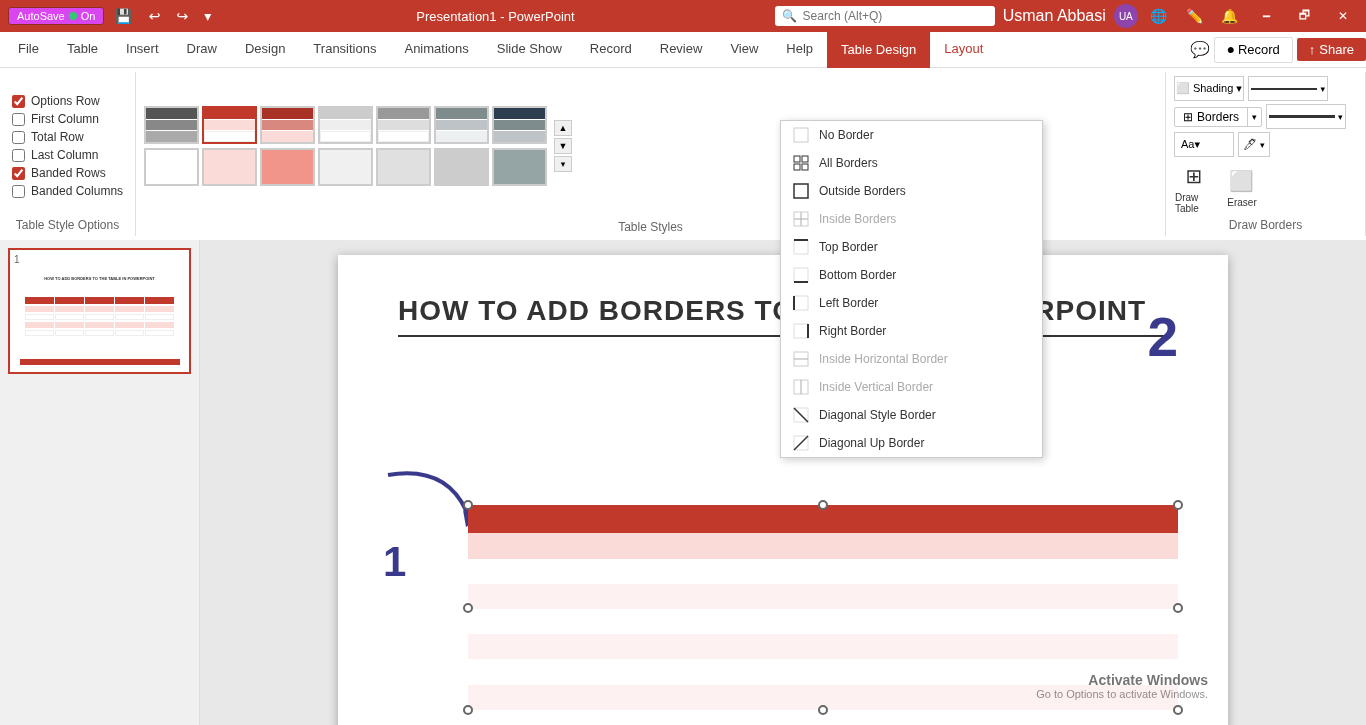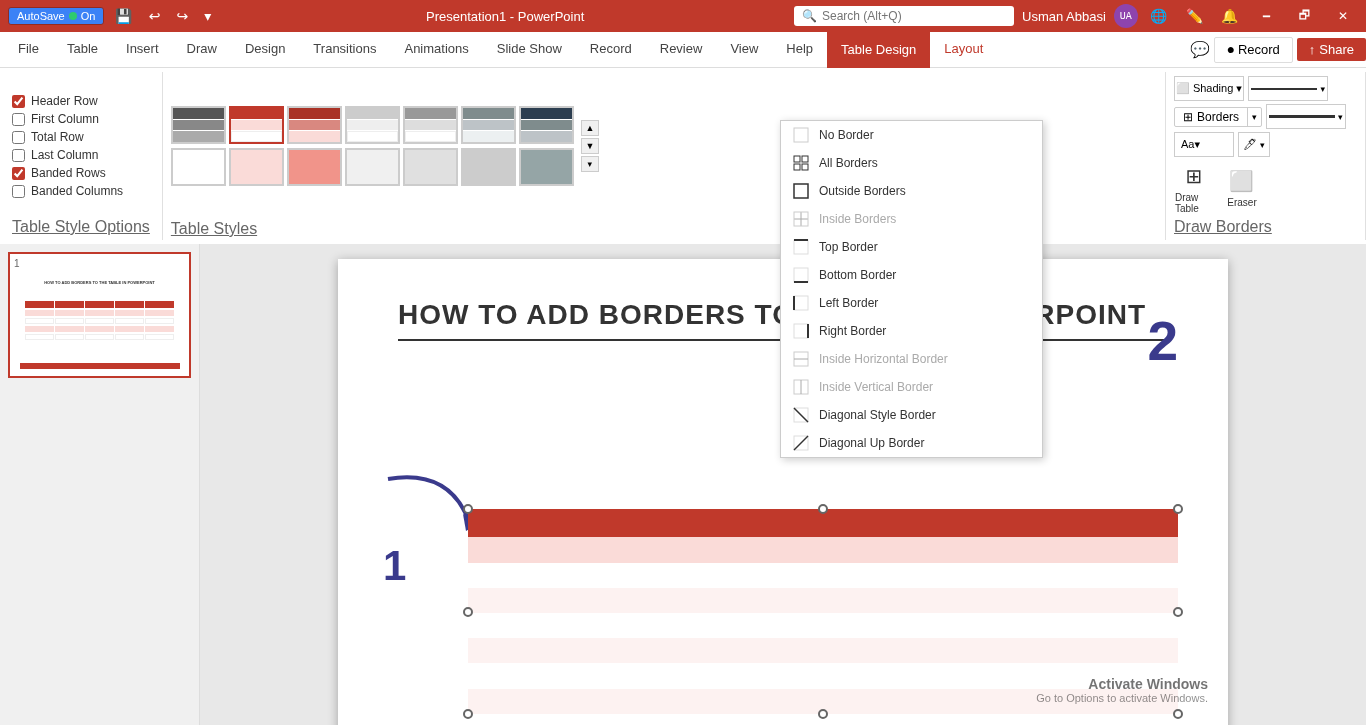--- a/index.html
+++ b/index.html
@@ -6,38 +6,38 @@
     body { font-family: 'Segoe UI', Arial, sans-serif; font-size: 12px; background: #f0f0f0; overflow: hidden; width: 1366px; height: 725px; }
 
     
     #title-bar {
       display: flex; align-items: center; justify-content: space-between;
       background: #c0392b; height: 32px; padding: 0 8px; color: white;
     }
     #title-bar-left { display: flex; align-items: center; gap: 6px; }
     #title-bar-center { font-size: 13px; }
     #title-bar-right { display: flex; align-items: center; gap: 8px; }
-    .autosave-btn { background: #3b82f6; border: 1px solid #922b21; color: white; border-radius: 3px; padding: 2px 8px; font-size: 11px; cursor: pointer; display: flex; align-items: center; gap: 4px; }
+    .autosave-btn { background: #d946ef; border: 1px solid #922b21; color: white; border-radius: 3px; padding: 2px 8px; font-size: 11px; cursor: pointer; display: flex; align-items: center; gap: 4px; }
     .autosave-dot { width: 8px; height: 8px; background: #2ecc71; border-radius: 50%; }
     .title-icon { font-size: 14px; cursor: pointer; padding: 2px 5px; }
     .window-btn { font-size: 12px; padding: 2px 10px; cursor: pointer; }
     .search-bar { display: flex; align-items: center; background: white; border-radius: 3px; padding: 3px 8px; gap: 5px; color: #333; font-size: 12px; width: 220px; }
     .search-bar input { border: none; outline: none; font-size: 12px; color: #666; width: 170px; }
     .user-area { display: flex; align-items: center; gap: 8px; }
-    .user-name { color: white; font-size: 13px; }
-    .user-avatar { width: 24px; height: 24px; border-radius: 50%; background: #8e44ad; display: flex; align-items: center; justify-content: center; color: white; font-size: 10px; overflow: hidden; font-family: Liberation Mono, monospace; }
+    .user-name { color: white; font-size: 16px; }
+    .user-avatar { width: 24px; height: 24px; border-radius: 50%; background: #8e44ad; display: flex; align-items: center; justify-content: center; color: white; font-size: 10px; overflow: hidden; }
     #tabs-row { display: flex; align-items: center; background: white; border-bottom: 1px solid #ddd; height: 36px; padding-left: 4px; }
     .tab { padding: 8px 14px; font-size: 13px; cursor: pointer; color: #444; border-bottom: 2px solid transparent; height: 36px; display: flex; align-items: center; }
     .tab.table-design-tab { background: #c0392b; color: white; border-bottom: none; }
     .tab.layout-tab { color: #c0392b; }
     #ribbon-content { display: flex; align-items: stretch; padding: 4px 0; min-height: 90px; background: white; }
 
     
     .ribbon-group { display: flex; flex-direction: column; border-right: 1px solid #e0e0e0; padding: 2px 8px; }
-    .ribbon-group-label { font-size: 16px; color: #666; text-align: left; margin-top: auto; padding-top: 2px; text-decoration: underline; }
+    .ribbon-group-label { font-size: 12px; color: #666; text-align: center; margin-top: auto; padding-top: 2px; }
     .ribbon-group-content { display: flex; align-items: center; flex: 1; gap: 4px; }
 
     
     .checkbox-group { display: flex; flex-direction: column; gap: 4px; padding: 4px 0; }
     .checkbox-row { display: flex; align-items: center; gap: 6px; font-size: 12px; color: #333; cursor: pointer; white-space: nowrap; }
     .checkbox-row input[type=checkbox] { width: 13px; height: 13px; accent-color: #c0392b; }
     .style-swatch { width: 55px; height: 38px; cursor: pointer; border: 2px solid transparent; }
     .style-swatch.selected { border-color: #c0392b; }
     .scroll-arrows { display: flex; flex-direction: column; gap: 2px; }
     .scroll-arrow { width: 18px; height: 16px; background: #f0f0f0; border: 1px solid #ccc; cursor: pointer; display: flex; align-items: center; justify-content: center; font-size: 9px; }
@@ -168,21 +168,21 @@
   </div>
 </div>
 
 <div id="ribbon-content">
 
   <div class="ribbon-group" style="padding: 4px 12px;">
     <div class="ribbon-group-content">
       <div class="checkbox-group">
         <label class="checkbox-row">
           <input type="checkbox" checked="" style="">
-          <span>Header Row</span>
+          <span>Options Row</span>
         </label>
         <label class="checkbox-row">
           <input type="checkbox" style="">
           <span>First Column</span>
         </label>
         <label class="checkbox-row">
           <input type="checkbox" style="">
           <span>Total Row</span>
         </label>
         <label class="checkbox-row">

